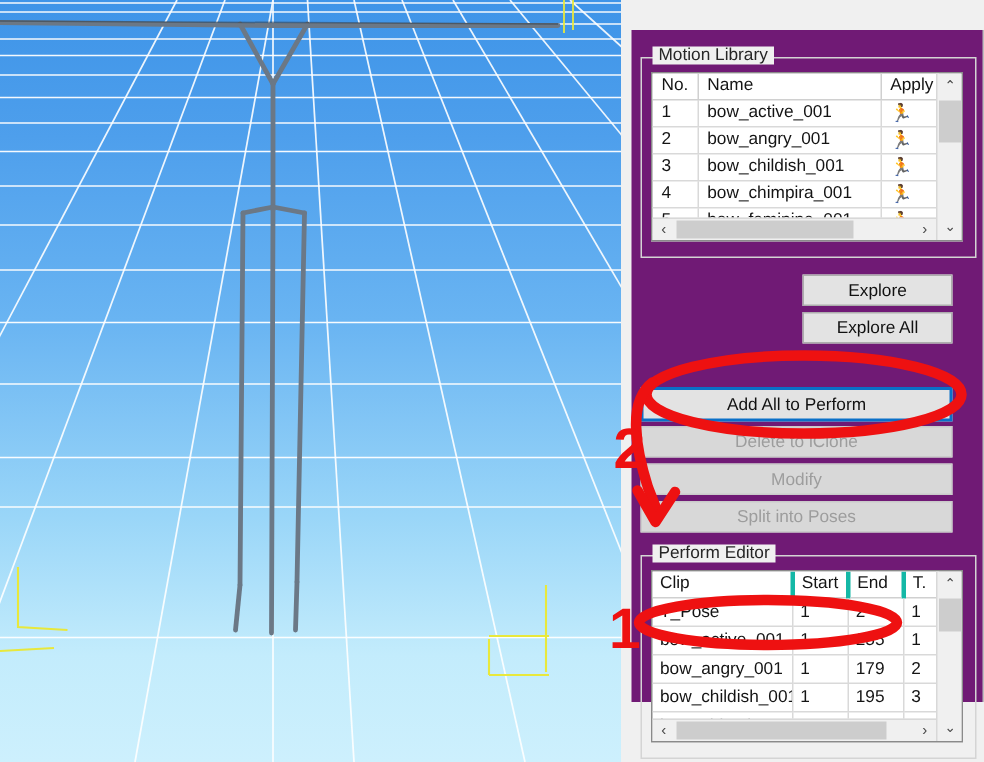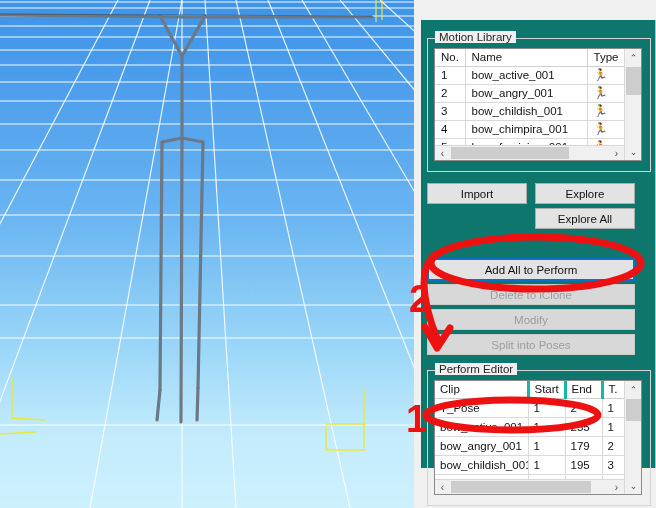--- a/index.html
+++ b/index.html
@@ -34,21 +34,21 @@
   }
   #min-btn{
     position:absolute;right:8px;top:0;height:20px;width:18px;
     display:flex;align-items:center;justify-content:center;
     color:#ffffff;font-size:13px;line-height:1;
   }
   #min-btn .dash{display:block;width:9px;height:2px;background:#ffffff;}
 
   #panel-body{
     position:absolute;left:7px;top:20px;width:235px;height:448px;
-    background:#0f766e;
+    background:#701a75;
     border-right:1px solid #bdbdbd;
     box-sizing:border-box;
   }
 
   
   .gbox{position:absolute;border:1px solid #d4d4d4;border-radius:0;}
   .gbox > .glabel{
     position:absolute;top:-8px;left:7px;background:#f0f0f0;
     padding:0 4px;font-size:11.5px;color:#262626;white-space:nowrap;
   }
@@ -236,21 +236,21 @@
 
       <div class="gbox" id="motion-gbox">
         <span class="glabel">Motion Library</span>
 
         <div id="motion-list-wrap">
           <table class="grid">
             <thead>
               <tr>
                 <th style="width:30px">No.</th>
                 <th style="width:122px">Name</th>
-                <th style="width:39px" class="c-last">Type</th>
+                <th style="width:39px" class="c-last">Apply</th>
               </tr>
             </thead>
             <tbody>
               <tr>
                 <td>1</td>
                 <td>bow_active_001</td>
                 <td class="c-last"><span class="runicon">🏃</span></td>
               </tr>
               <tr>
                 <td>2</td>
@@ -282,21 +282,20 @@
           </div>
 
           <div class="hsb">
             <div class="arrow lf">‹</div>
             <div class="thumb" style="left:16px;width:118px;"></div>
             <div class="arrow rt">›</div>
           </div>
         </div>
       </div>
 
-      <div class="btn half" style="left:6px;top:163px;">Import</div>
       <div class="btn half" style="left:114px;top:163px;">Explore</div>
       <div class="btn half" style="left:114px;top:188px;">Explore All</div>
 
       <div class="btn wide focus" style="top:238px;">Add All to Perform</div>
       <div class="btn wide dis" style="top:264px;">Delete to iClone</div>
       <div class="btn wide dis" style="top:289px;">Modify</div>
       <div class="btn wide dis" style="top:314px;">Split into Poses</div>
 
       <div class="gbox" id="perform-gbox">
         <span class="glabel">Perform Editor</span>

